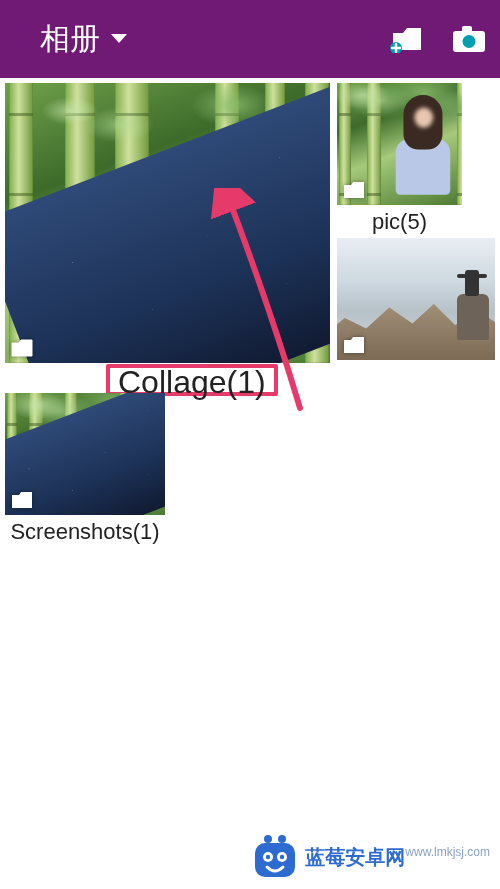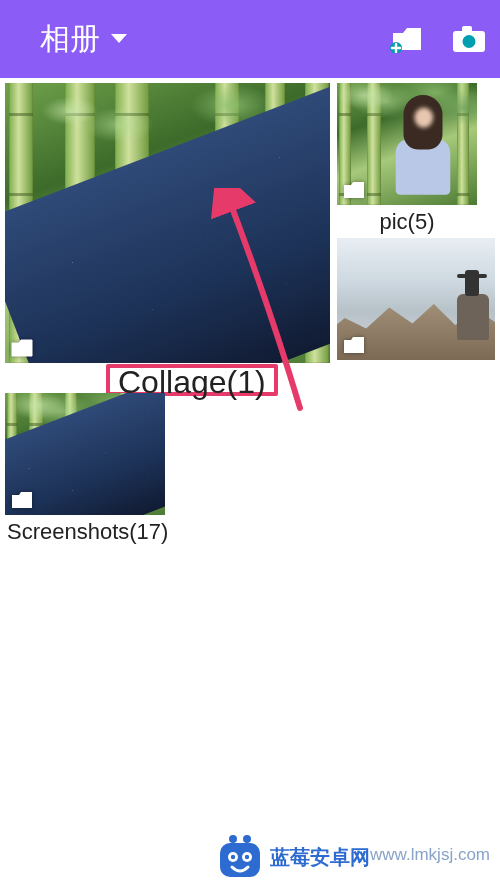--- a/index.html
+++ b/index.html
@@ -6,21 +6,21 @@
   body {
     width: 500px;
     height: 889px;
     background: #ffffff;
     font-family: -apple-system, "Helvetica Neue", Arial, sans-serif;
     position: relative;
     overflow: hidden;
   }
   .header {
     height: 78px;
-    background: #8b5cf6;
+    background: #701a75;
     display: flex;
     align-items: center;
     padding: 0 14px 0 40px;
     justify-content: space-between;
   }
   .title-group {
     display: flex;
     align-items: center;
     gap: 10px;
     color: #fff;
@@ -52,21 +52,21 @@
     width: 325px;
     height: 280px;
     position: relative;
     overflow: hidden;
   }
   
   .album-pic {
     position: absolute;
     left: 337px;
     top: 5px;
-    width: 140px;
+    width: 125px;
   }
   .album-pic .thumb { height: 122px; }
   .album-qq {
     position: absolute;
     left: 337px;
     top: 160px;
     width: 158px;
   }
   .album-qq .thumb { height: 122px; }
   .album-screenshots {
@@ -203,21 +203,21 @@
     right:10px; bottom:10px;
     display:flex; align-items:center; gap:8px;
   }
   .wm-badge{
     width:44px; height:44px; border-radius:10px;
     display:flex; align-items:center; justify-content:center;
     position:relative;
   }
   .wm-text { display:flex; line-height:1.1; }
   .wm-text .l1{ font-size:20px; font-weight:700; color:#2d6bd1; }
-  .wm-text .l2{ font-size:17px; color:#8aa3c9; }
+  .wm-text .l2{ font-size:12px; color:#8aa3c9; }
 </style>
 </head>
 <body>
 
 <div class="header">
   <div class="title-group">
     <span class="title-text">相册</span>
     <span class="title-arrow">
       <svg width="18" height="12" viewBox="0 0 18 12">
           <path d="M1 1 L9 10 L17 1" fill="#fff"></path>
@@ -327,21 +327,21 @@
             <div class="face"></div>
         </div>
         <div class="night-sky" style="top:58px; height:120px;"></div>
       </div>
       <span class="folder-ic">
         <svg viewBox="0 0 22 18">
             <path d="M1 4 h7 l2 -3 h11 v16 h-20 z" fill="#fff"></path>
           </svg>
       </span>
     </div>
-    <div class="caption caption-small">Screenshots(17)</div>
+    <div class="caption caption-small">Screenshots(1)</div>
   </div>
 
   <svg class="arrow-svg" style="left:200px; top:110px;" width="120" height="230">
     <defs>
       <marker id="arrh" viewBox="0 0 10 10" refX="2" refY="5" markerWidth="8" markerHeight="8" orient="auto">
         <path d="M0 0 L10 5 L0 10 z" fill="#e63b6a"></path>
       </marker>
     </defs>
     <path d="M100 220 Q 70 120 30 14" stroke="#e63b6a" stroke-width="6" fill="none" stroke-linecap="round" marker-end="url(#arrh)"></path>
   </svg>

